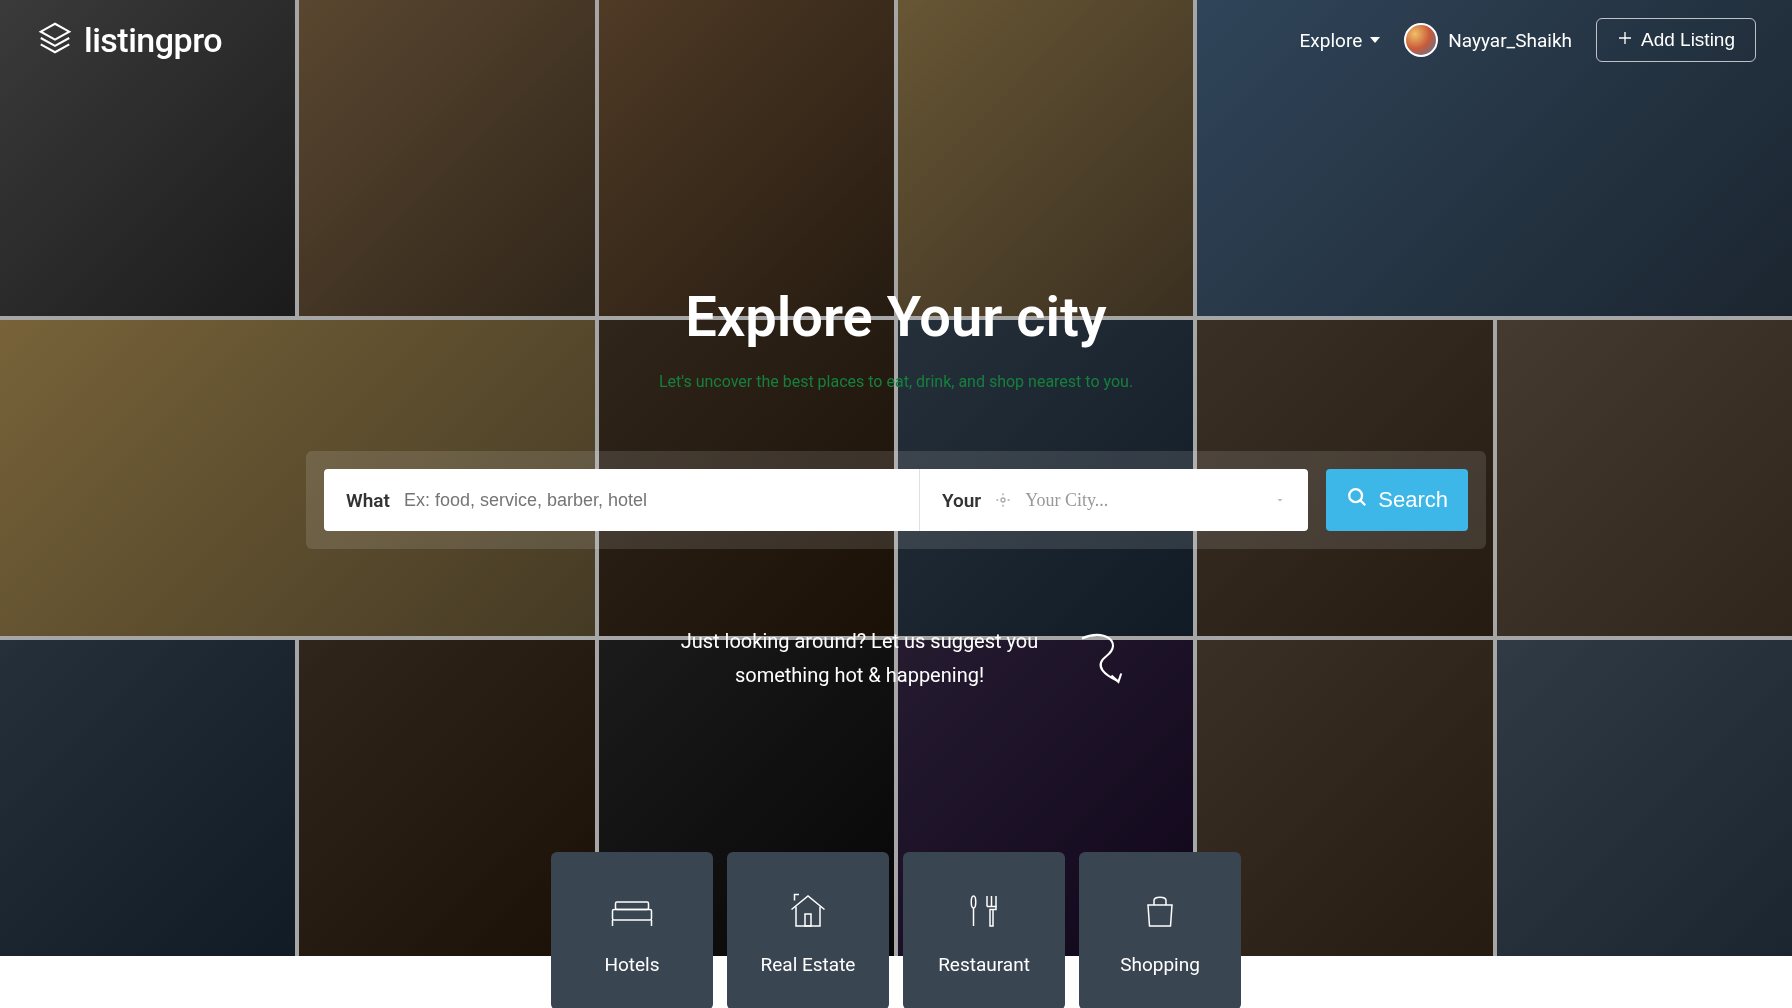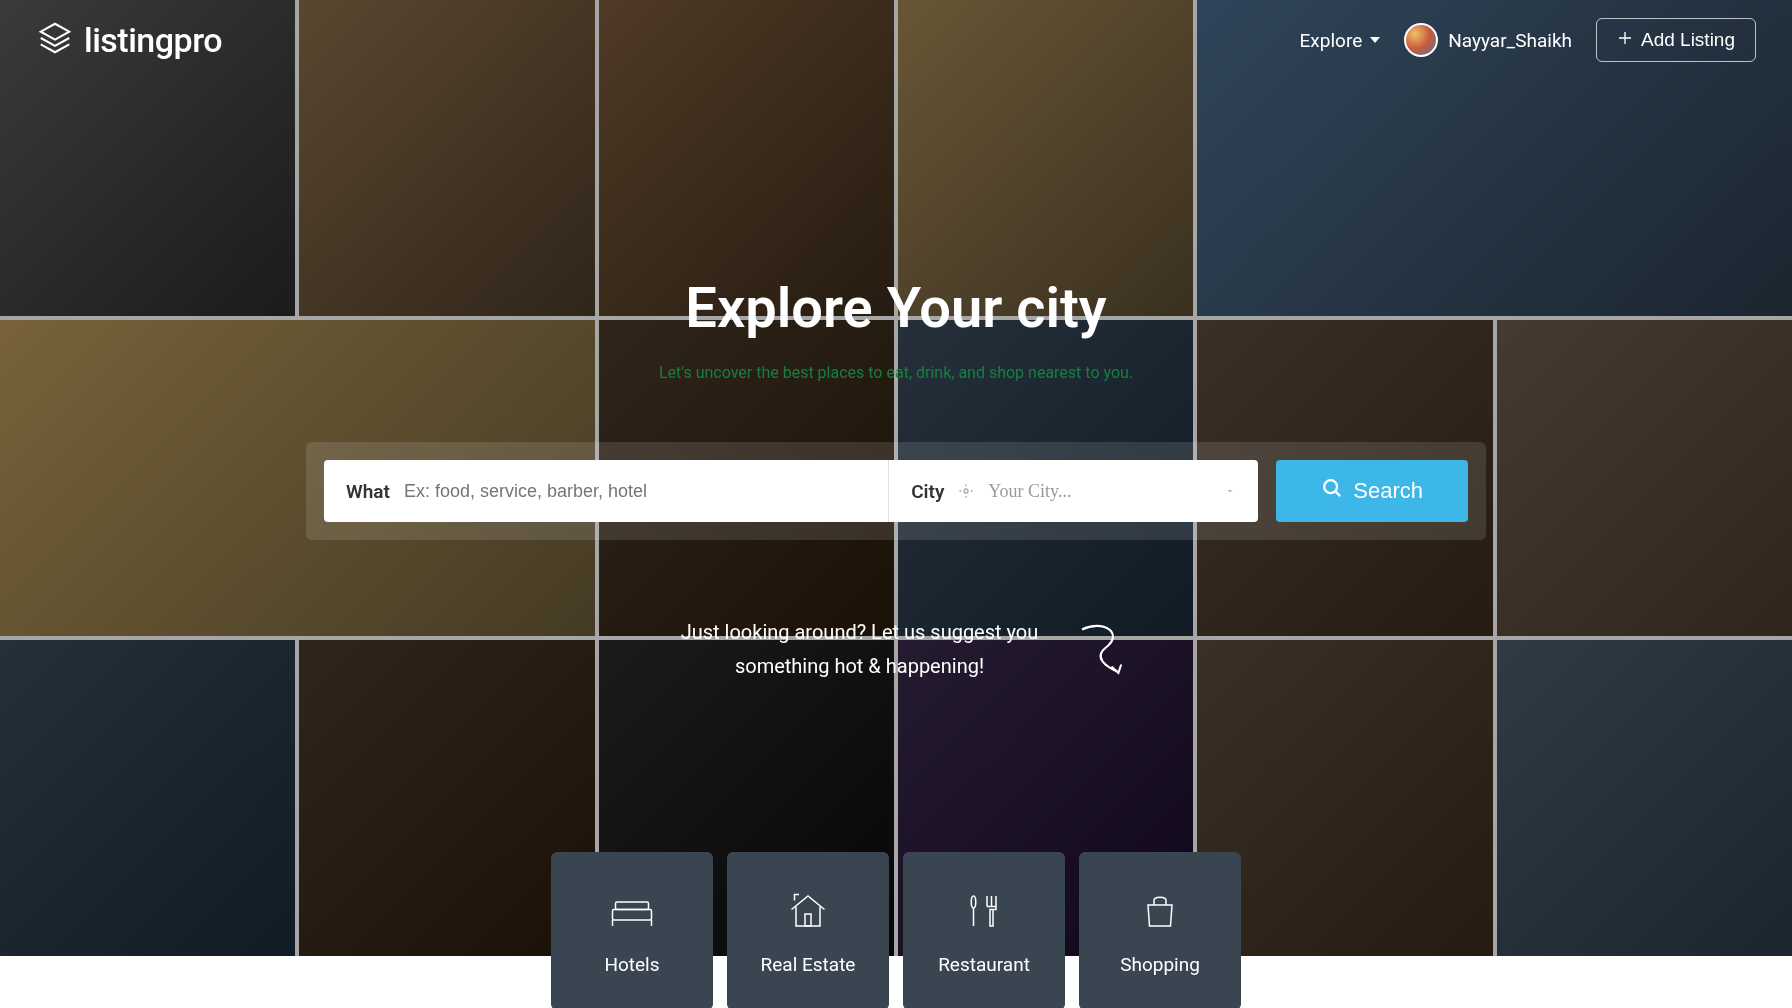--- a/index.html
+++ b/index.html
@@ -106,21 +106,21 @@
   padding: 10px 20px;
   border: 1.5px solid rgba(255,255,255,0.7);
   border-radius: 6px;
   color: #fff;
   font-size: 19px;
   cursor: pointer;
   background: transparent;
 }
 .hero-content {
   position: absolute;
-  top: 275px;
+  top: 284px;
   left: 50%;
   transform: translateX(-50%);
   text-align: center;
   z-index: 5;
   width: 100%;
 }
 .hero-title {
   color: #fff;
   font-size: 56px;
   font-weight: 600;
@@ -185,21 +185,21 @@
   font-family: Liberation Serif, serif;
 }
 .search-btn {
   display: flex;
   align-items: center;
   gap: 10px;
   background: #3db6e8;
   color: #fff;
   border: none;
   border-radius: 4px;
-  padding: 0 45px;
+  padding: 0 20px;
   height: 62px;
   font-size: 22px;
   font-weight: 500;
   cursor: pointer;
 }
 .suggest-wrap {
   display: flex;
   align-items: center;
   justify-content: center;
   gap: 30px;
@@ -312,21 +312,21 @@
     <h1 class="hero-title">Explore Your city</h1>
     <p class="hero-subtitle">Let's uncover the best places to eat, drink, and shop nearest to you.</p>
 
     <div class="search-panel">
       <div class="search-fields">
         <div class="field field-what">
           <span class="field-label">What</span>
           <input class="field-input" placeholder="Ex: food, service, barber, hotel" style="">
         </div>
         <div class="field field-where">
-          <span class="field-label">City</span>
+          <span class="field-label">Your</span>
           <span class="locate-icon">
             <svg width="16" height="16" viewBox="0 0 24 24" fill="none" stroke="#aaa" stroke-width="2">
                 <circle cx="12" cy="12" r="3"></circle>
                 <path d="M12 2v3M12 19v3M2 12h3M19 12h3"></path>
               </svg>
           </span>
           <span class="field-placeholder">Your City...</span>
           <span class="dropdown-caret">
             <svg width="12" height="12" viewBox="0 0 24 24" fill="#bbb">
                 <path d="M7 10l5 5 5-5z"></path>

